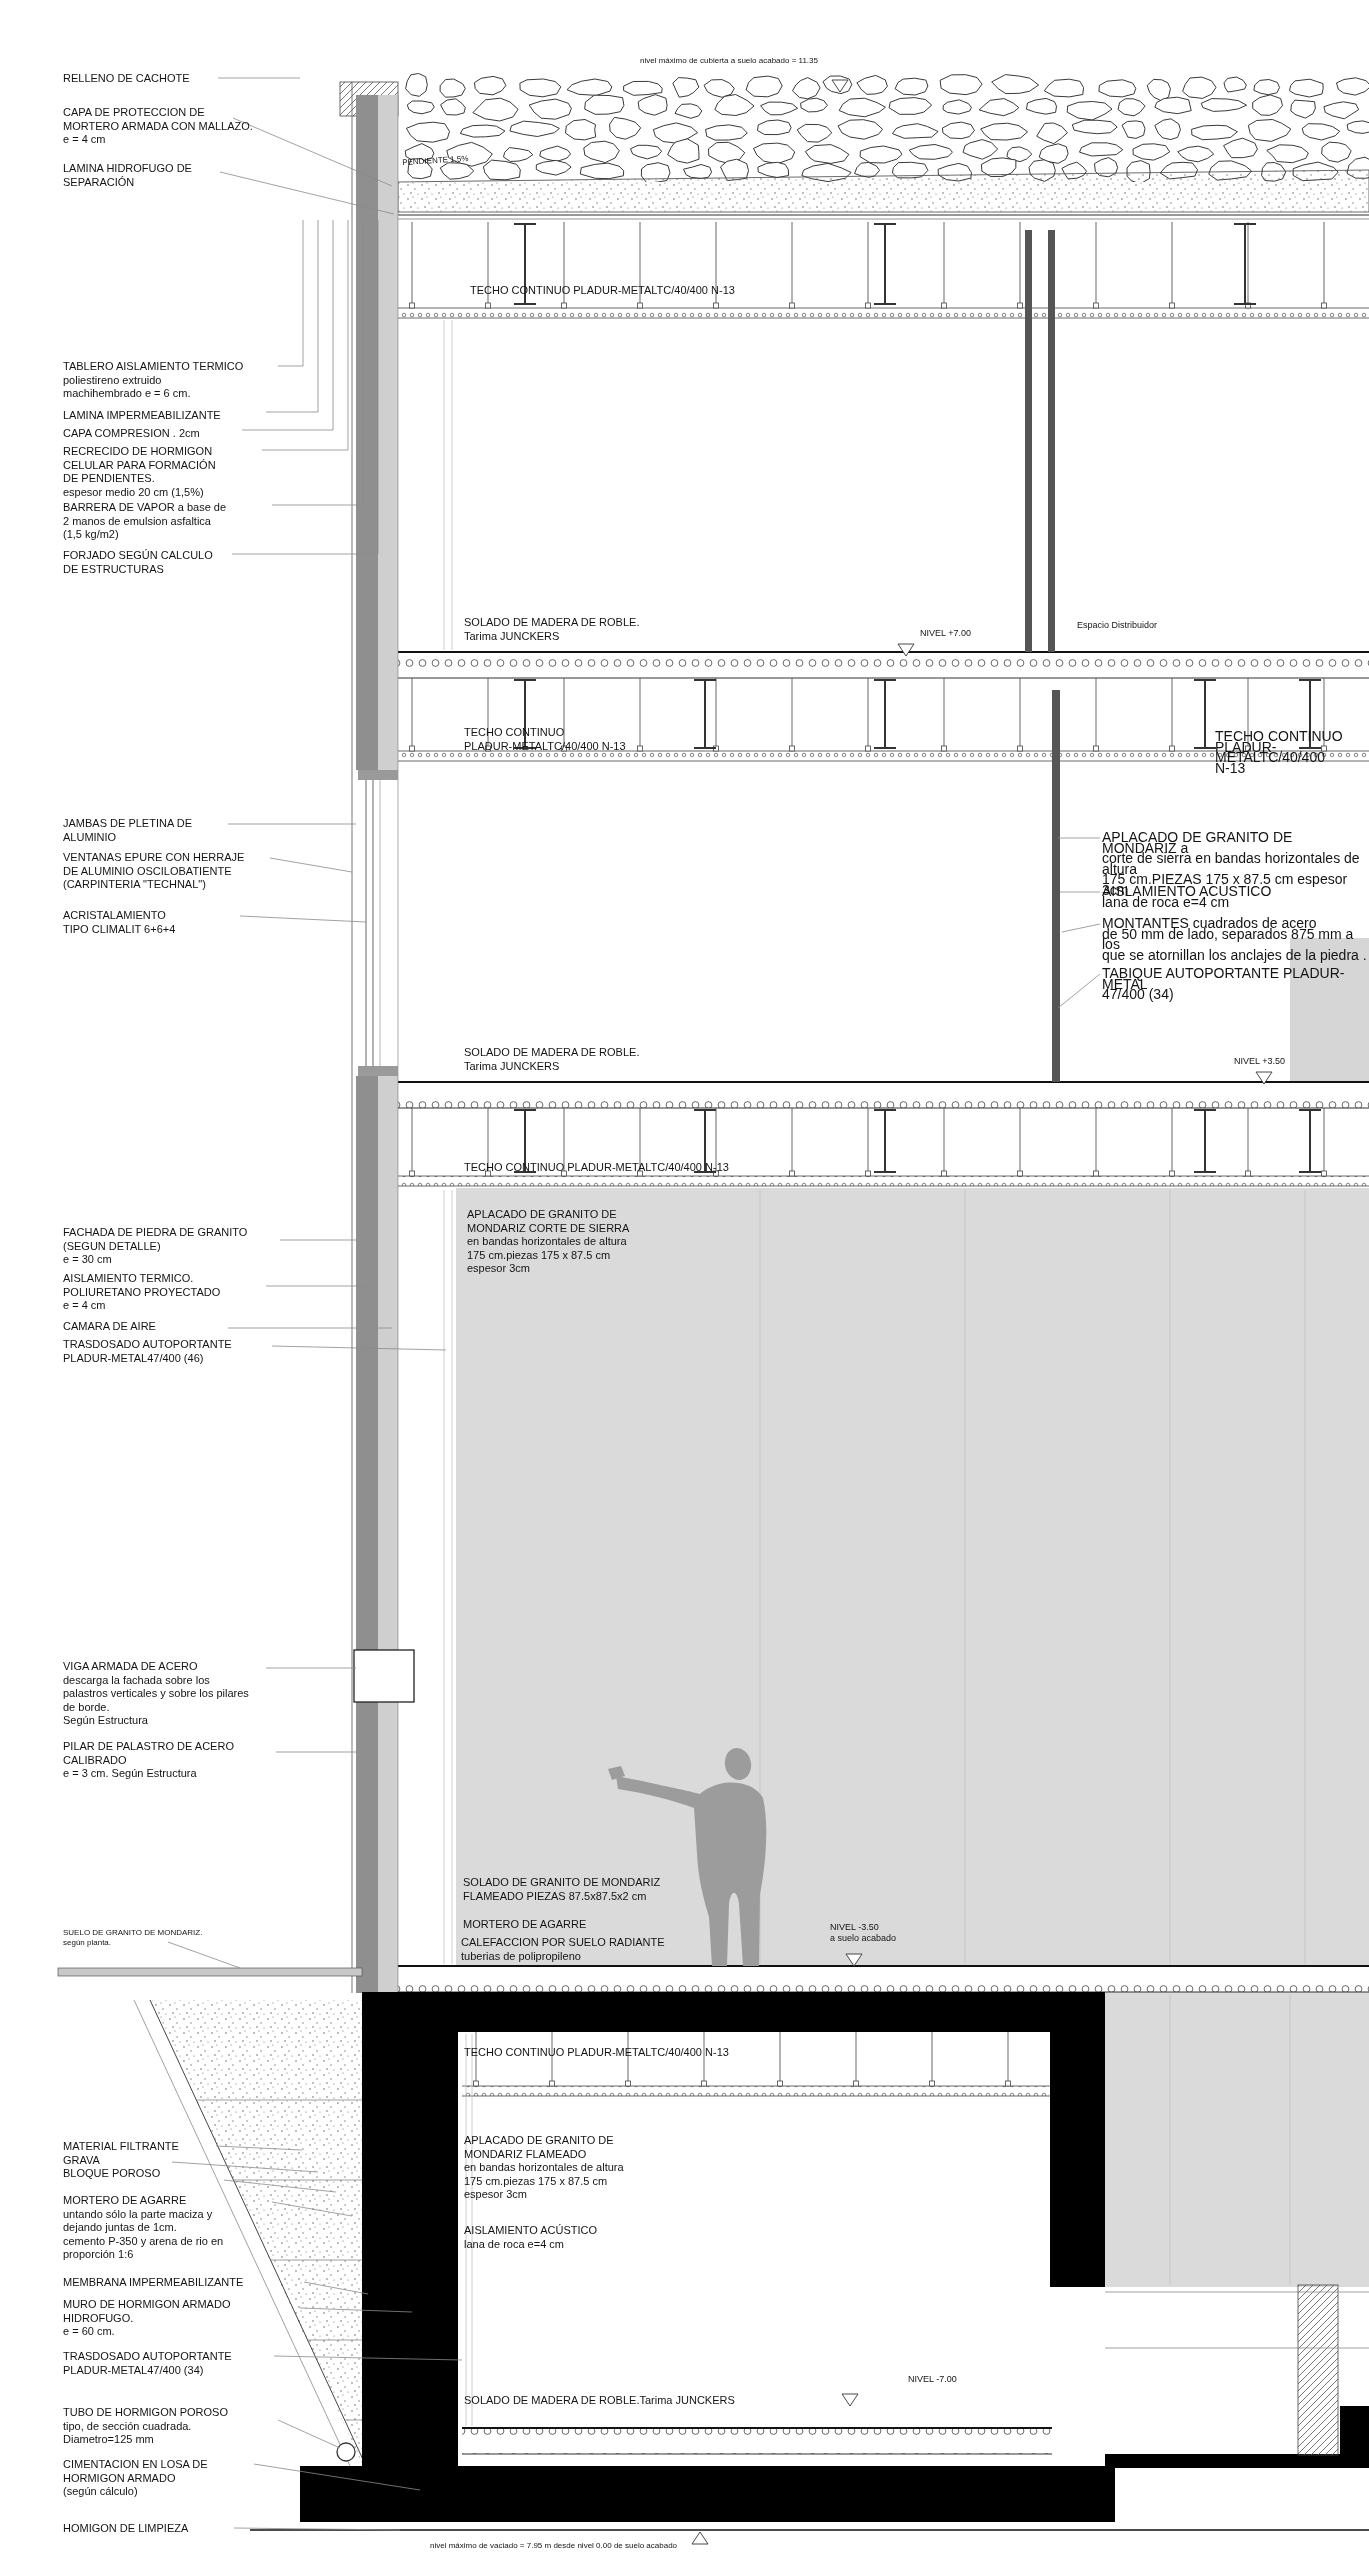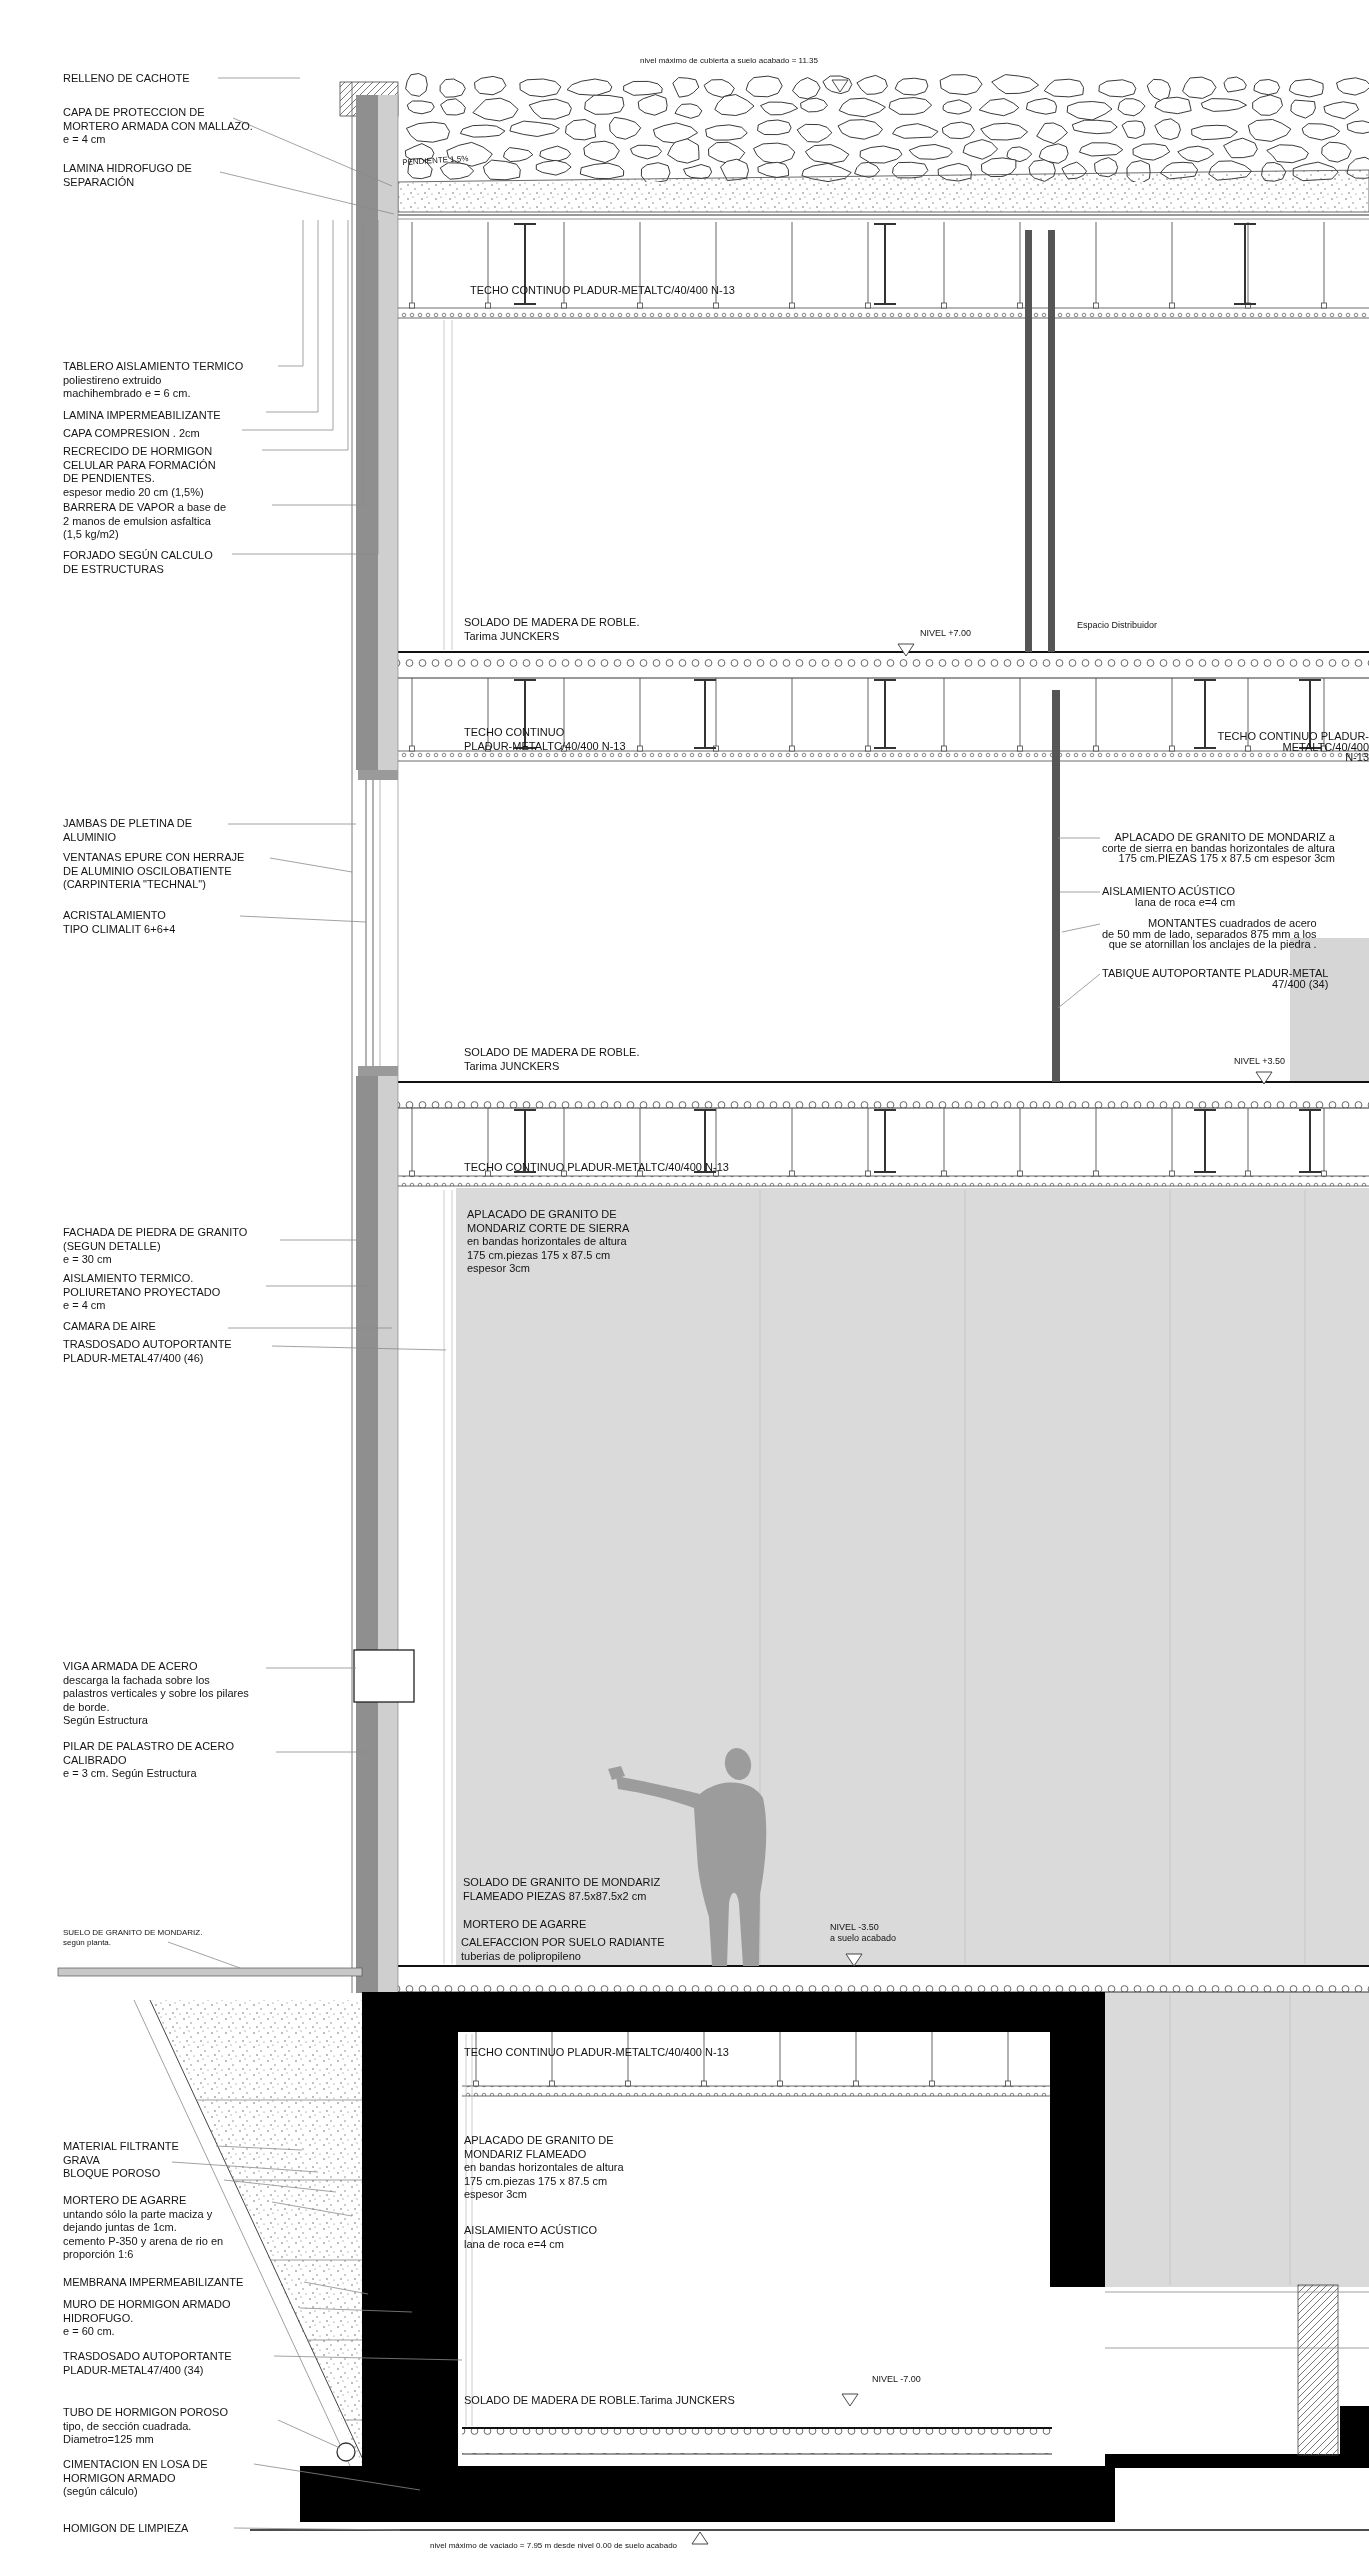--- a/index.html
+++ b/index.html
@@ -1,21 +1,21 @@
 <!DOCTYPE html>
 <html><head>
 <meta charset="utf-8">
 <style>
   html,body{margin:0;padding:0;background:#fff;}
   #sheet{position:relative;width:1369px;height:2560px;background:#fff;overflow:hidden;
          font-family:"Liberation Sans",sans-serif;color:#161616;}
   #dwg{position:absolute;left:0;top:0;}
   .lbl{position:absolute;font:11px/13.5px "Liberation Sans",sans-serif;color:#141414;
        white-space:pre-line;z-index:5;}
-  .lbl.sm{font-size:11px;line-height:10.5px;text-align:right;}
+  .lbl.sm{font-size:14px;line-height:10.5px;}
   .lbl.sm9{font-size:9px;line-height:11px;}
   .lbl.xs{font-size:8px;line-height:9.5px;}
   .lbl.lvl{font-size:9px;line-height:10.5px;}
   .rot{transform:rotate(-3.5deg);transform-origin:left top;}
 </style>
 </head>
 <body>
 
 <div id="sheet">
 
@@ -554,15 +554,15 @@
 en bandas horizontales de altura
 175 cm.piezas 175 x 87.5 cm
 espesor 3cm</div>
       <div class="lbl" style="left: 464px; top: 2224px;">AISLAMIENTO ACÚSTICO
 lana de roca e=4 cm</div>
       <div class="lbl" style="left: 464px; top: 2394px;">SOLADO DE MADERA DE ROBLE.Tarima JUNCKERS</div>
       <div class="lbl lvl" style="left: 876px; top: 628px; padding-left: 44px;">NIVEL  +7.00</div>
       <div class="lbl lvl" style="left: 1234px; top: 1056px;">NIVEL  +3.50</div>
       <div class="lbl lvl" style="left: 830px; top: 1922px;">NIVEL  -3.50
 a suelo acabado</div>
-      <div class="lbl lvl" style="left: 824px; top: 2374px; padding-left: 48px;">NIVEL  -7.00</div>
+      <div class="lbl lvl" style="left: 860px; top: 2374px; padding-left: 48px;">NIVEL  -7.00</div>
     </div>
 </div>
 
 </body></html>

